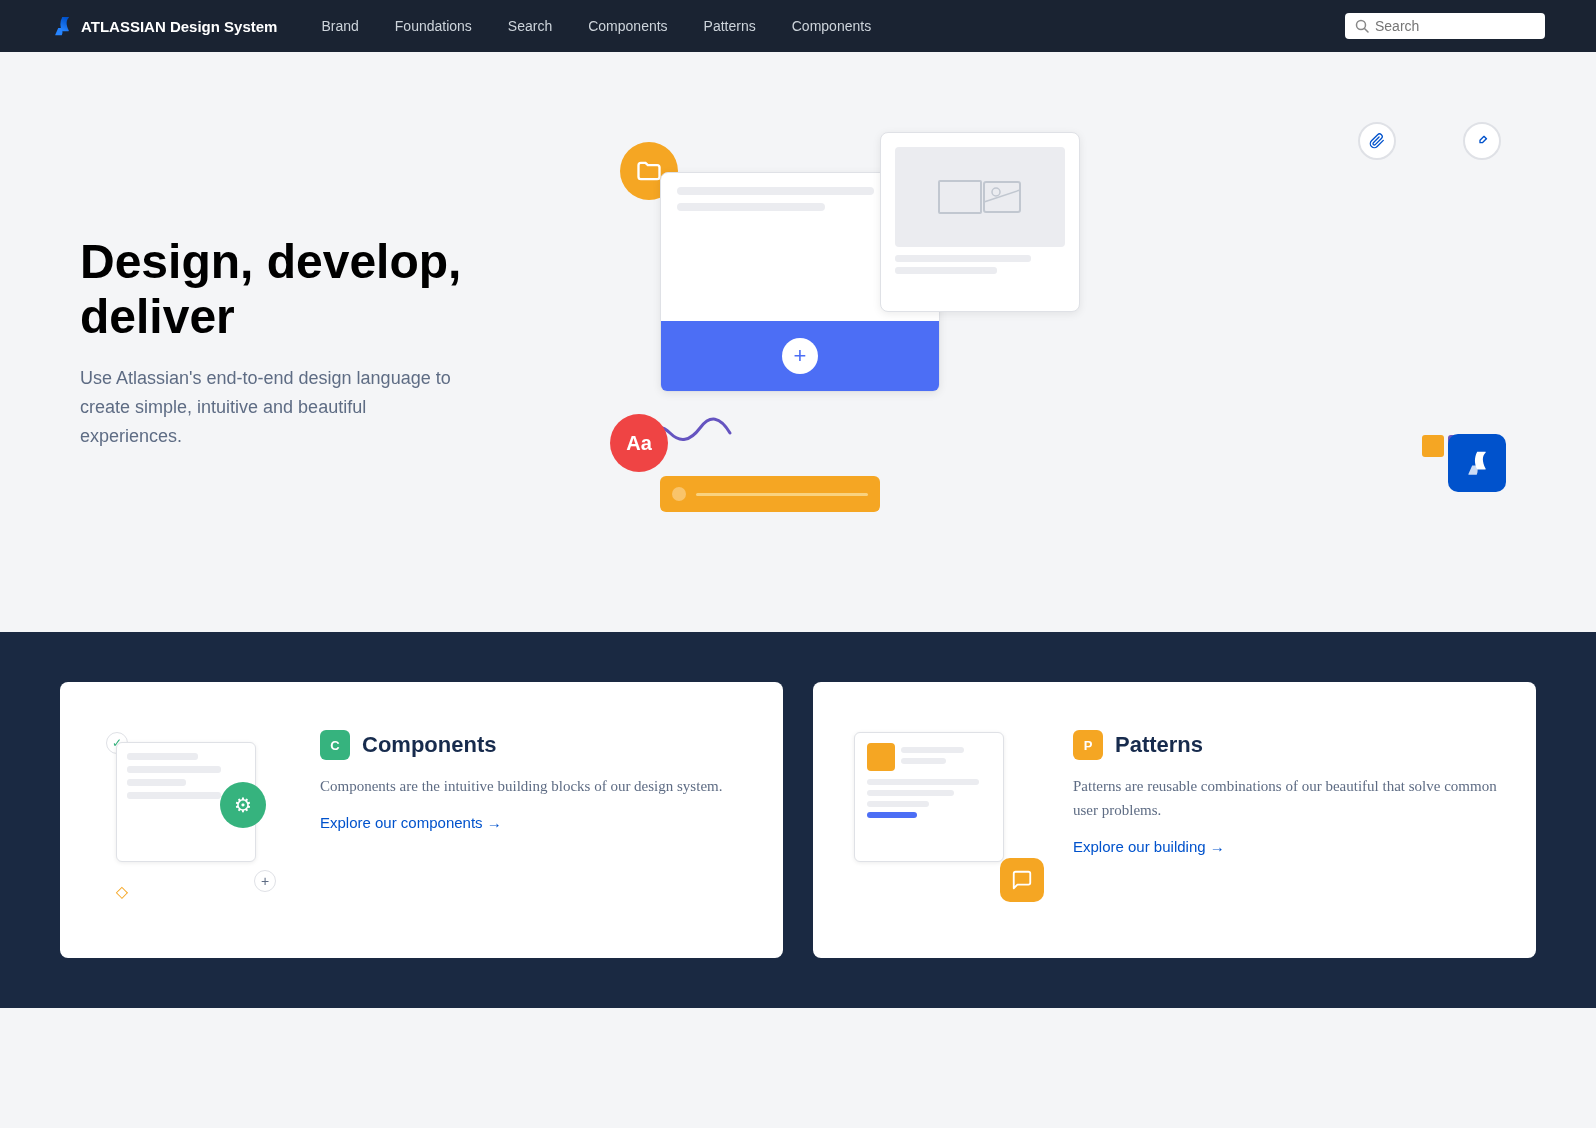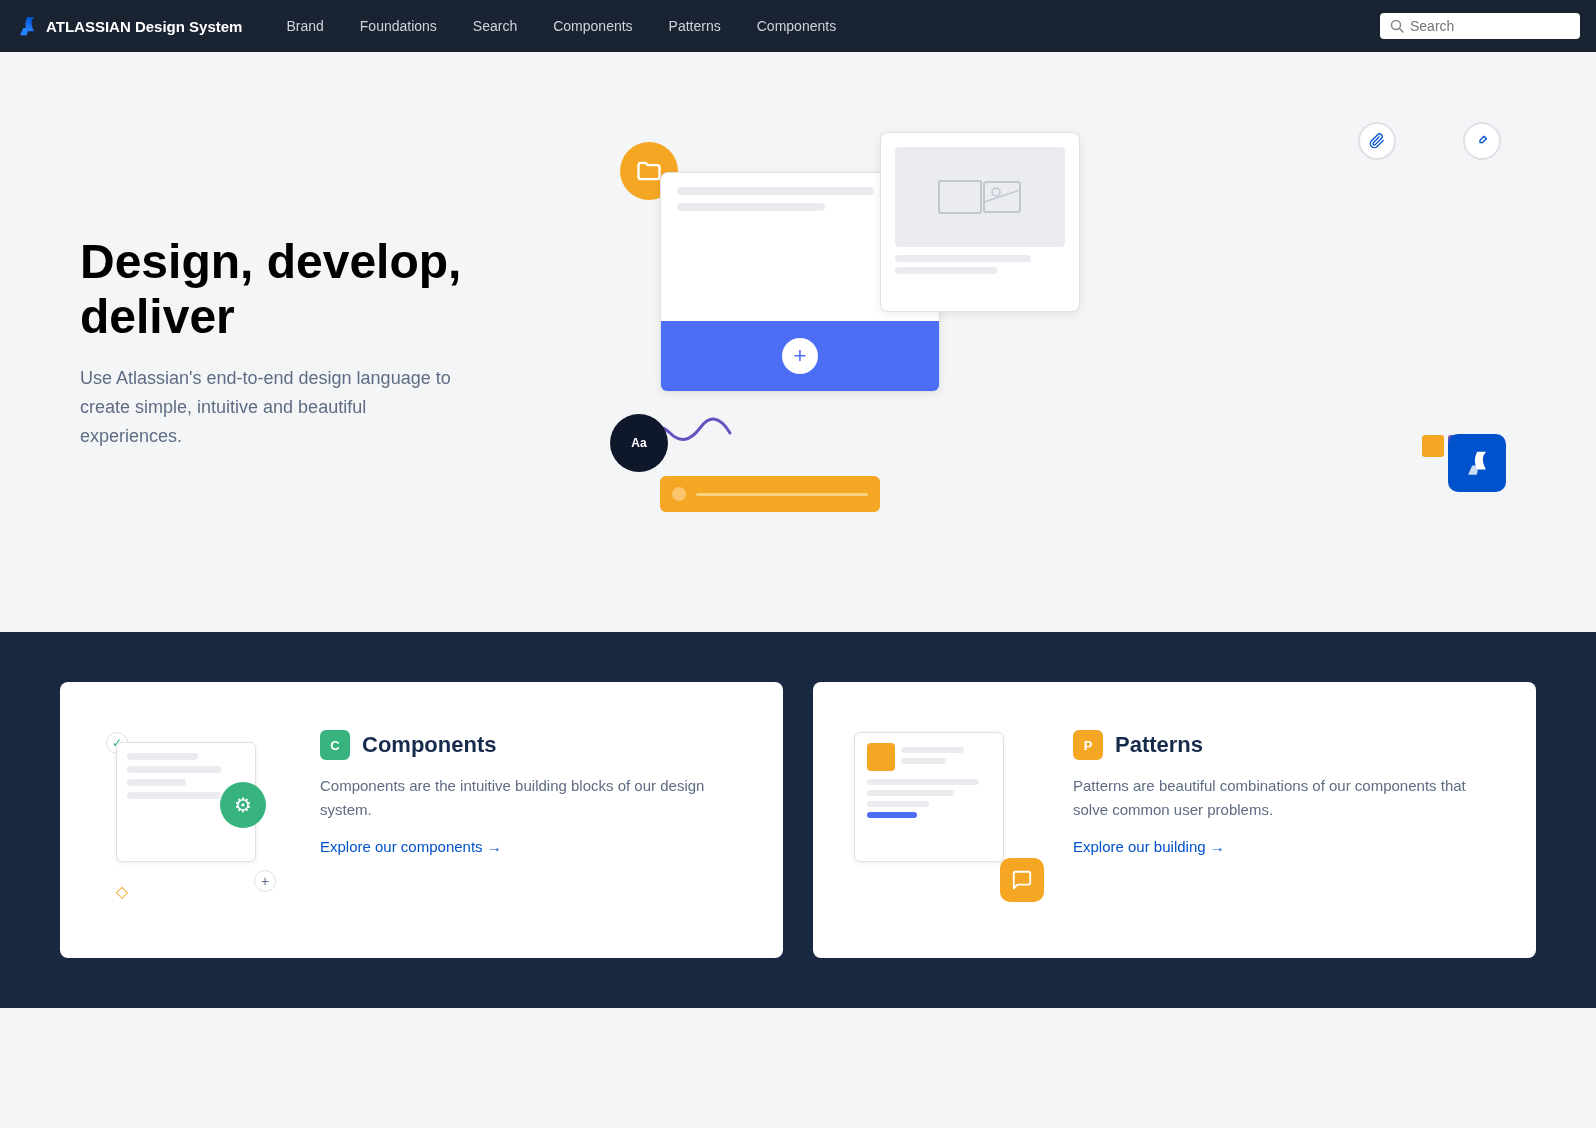--- a/index.html
+++ b/index.html
@@ -3,21 +3,21 @@
   <meta charset="utf-8">
   <style>
     * { margin: 0; padding: 0; box-sizing: border-box; }
     body { font-family: -apple-system, BlinkMacSystemFont, 'Segoe UI', sans-serif; background: #f4f5f7; }
 
     
     nav {
       background: #1a2332;
       display: flex;
       align-items: center;
-      padding: 0 16px;
+      padding: 0 51px;
       height: 52px;
       position: sticky; top: 0; z-index: 100;
     }
     .nav-logo {
       display: flex; align-items: center; gap: 8px; color: #fff;
       font-size: 15px; font-weight: 600; white-space: nowrap; margin-right: 32px;
     }
     .nav-logo .logo-icon {
       width: 22px; height: 22px;
     }
@@ -111,23 +111,23 @@
     }
 
     .ill-orange-circle {
       position: absolute; top: 30px; left: 40px;
       width: 58px; height: 58px; background: #f5a623; border-radius: 50%;
       display: flex; align-items: center; justify-content: center;
       color: #fff; font-size: 22px;
     }
     .ill-purple-circle {
       position: absolute; bottom: 100px; left: 30px;
-      width: 58px; height: 58px; background: #0f172a; border-radius: 50%;
-      display: flex; align-items: center; justify-content: center;
-      color: #fff; font-size: 12px; font-weight: 600;
+      width: 58px; height: 58px; background: #ef4444; border-radius: 50%;
+      display: flex; align-items: center; justify-content: center;
+      color: #fff; font-size: 20px; font-weight: 600;
     }
     .ill-check-circle {
       position: absolute; top: 90px; left: 155px;
       width: 30px; height: 30px; background: #fff; border-radius: 50%;
       border: 2px solid #dfe1e6;
       display: flex; align-items: center; justify-content: center;
       color: #0052cc; font-size: 14px;
     }
     .ill-squiggle {
       position: absolute; bottom: 115px; left: 55px;
@@ -183,21 +183,21 @@
       width: 30px; height: 30px; border-radius: 6px;
       display: flex; align-items: center; justify-content: center;
       color: #fff; font-size: 13px; font-weight: 700;
     }
     .badge-green { background: #36b37e; }
     .badge-yellow { background: #f5a623; }
     .card-title {
       font-size: 22px; font-weight: 700; color: #172b4d;
     }
     .card-desc {
-      font-size: 15px; color: #5e6c84; line-height: 1.6; margin-bottom: 16px;
+      font-size: 15px; color: #5e6c84; line-height: 1.6; margin-bottom: 16px; font-family: Liberation Serif, serif;
     }
     .card-link {
       color: #0052cc; font-size: 15px; text-decoration: none; cursor: pointer;
     }
 
     
     
     .comp-ill { position: relative; width: 200px; height: 200px; }
     .comp-card {
       position: absolute; background: #fff; border: 1.5px solid #dfe1e6;
@@ -413,17 +413,17 @@
         <svg width="22" height="22" viewBox="0 0 24 24" fill="none">
             <path d="M21 15a2 2 0 01-2 2H7l-4 4V5a2 2 0 012-2h14a2 2 0 012 2z" stroke="#fff" stroke-width="2" stroke-linecap="round" stroke-linejoin="round"></path>
           </svg>
       </div>
     </div>
     <div class="card-content">
       <div class="card-header">
         <div class="card-badge badge-yellow">P</div>
         <h2 class="card-title">Patterns</h2>
       </div>
-      <p class="card-desc">Patterns are beautiful combinations of our components that solve common user problems.</p>
+      <p class="card-desc">Patterns are reusable combinations of our beautiful that solve common user problems.</p>
       <a class="card-link">Explore our building →</a>
     </div>
   </div>
 </section>
 
 </body></html>

